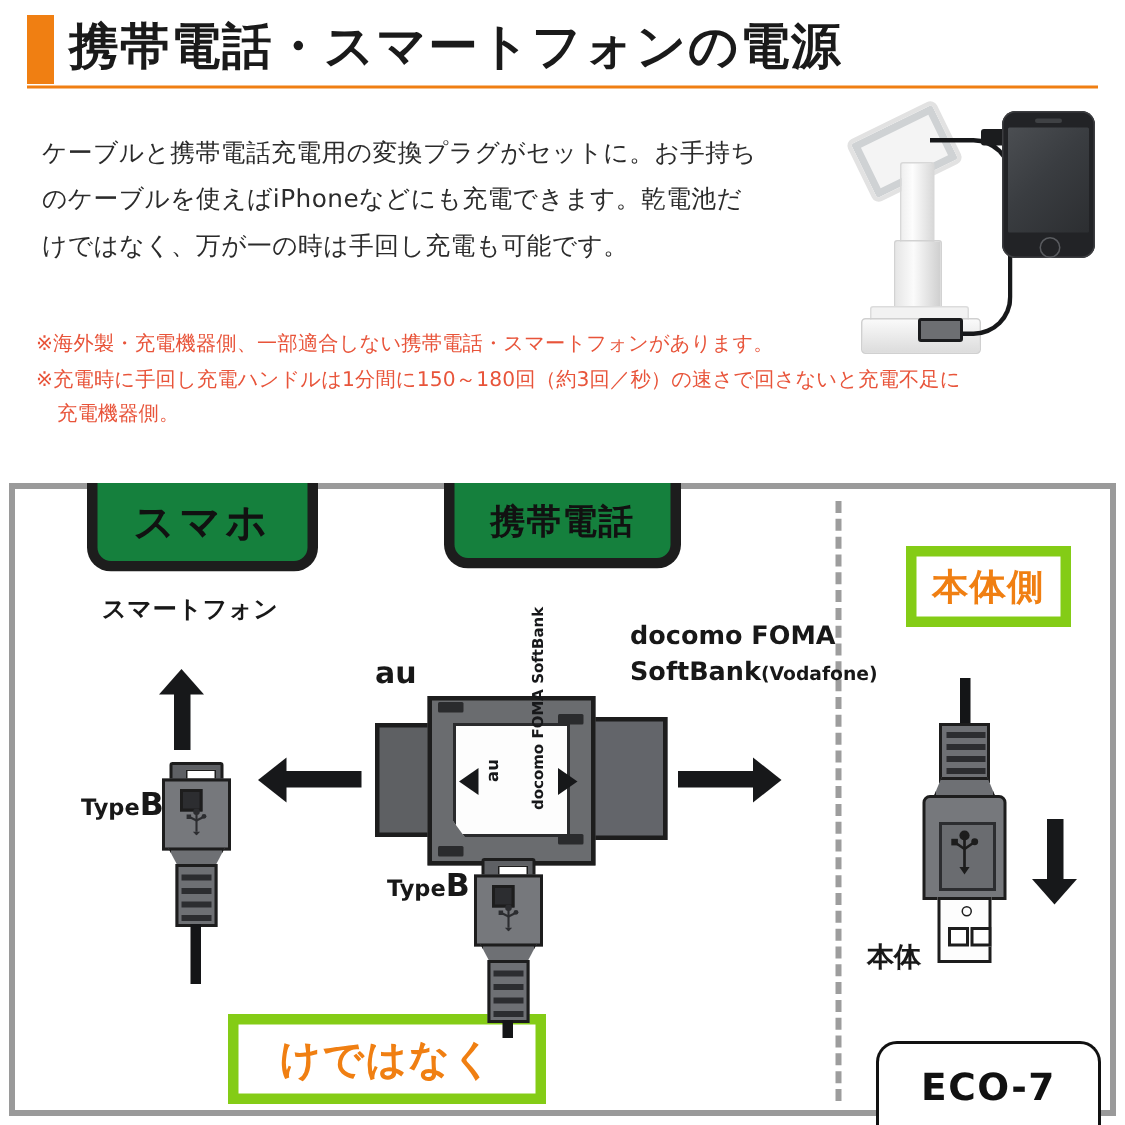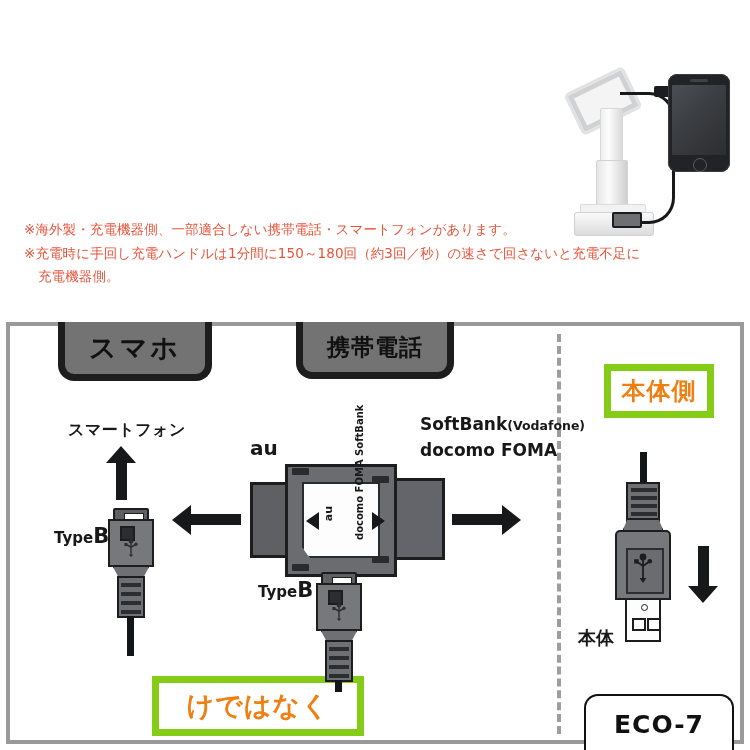--- a/index.html
+++ b/index.html
@@ -111,21 +111,21 @@
     position:absolute;left:6px;top:322px;width:738px;height:422px;
     border:4px solid #9a9a9a;background:#fff;box-sizing:border-box;
   }
   .divider{
     position:absolute;left:557px;top:334px;width:0;height:400px;
     border-left:4px dashed #9d9d9d;
   }
 
   
   .tabbox{
-    position:absolute;background:#737373;
+    position:absolute;background:#15803d;
     border:7px solid #1d1d1d;border-top:none;
     border-radius:0 0 16px 16px;
     display:flex;align-items:center;justify-content:center;
     font-weight:bold;color:#111;
   }
   #tab-smaho{left:58px;top:322px;width:140px;height:52px;font-size:27px;letter-spacing:3px;}
   #tab-keitai{left:296px;top:322px;width:144px;height:50px;font-size:23px;letter-spacing:1px;}
 
   
   .ecobox{
@@ -140,21 +140,21 @@
   .orangebox{
     position:absolute;background:#fff;border:7px solid #84cc16;
     display:flex;align-items:center;justify-content:center;
     color:#F07F12;font-weight:bold;
   }
   #lbl-honntai{left:604px;top:364px;width:96px;height:40px;font-size:24px;letter-spacing:1px;}
   #lbl-jyuden{left:152px;top:676px;width:198px;height:46px;font-size:27px;letter-spacing:1px;}
 
   
   .txt{position:absolute;font-weight:bold;color:#181818;white-space:nowrap;}
-  #t-smartphone{left:68px;top:420px;font-size:16px;letter-spacing:.5px;}
+  #t-smartphone{left:68px;top:396px;font-size:16px;letter-spacing:.5px;}
   #t-au{left:250px;top:436px;font-size:20px;}
   #t-carriers{left:420px;top:412px;font-size:17px;line-height:24px;text-align:left;}
   #t-carriers .sub{font-size:12.5px;}
   #t-typeb1{left:54px;top:524px;font-size:15px;}
   #t-typeb2{left:258px;top:578px;font-size:15px;}
   #t-honntai-sm{left:578px;top:626px;font-size:18px;}
   .typeb-b{font-size:21px;}
 
   
   .arrow{position:absolute;}
@@ -238,21 +238,31 @@
   .ua-panel{position:absolute;left:14px;top:96px;width:34px;height:42px;background:#6a6c70;border:2px solid #2c2d30;}
   .ua-tip{position:absolute;left:13px;top:146px;width:36px;height:44px;background:#fdfdfd;border:2.5px solid #1d1d1d;box-sizing:border-box;}
   .ua-hole{position:absolute;width:10px;height:9px;border:2px solid #1d1d1d;background:#fff;}
   .ua-dot{position:absolute;left:29px;top:152px;width:5px;height:5px;border:1.5px solid #1d1d1d;border-radius:50%;}
 </style>
 </head>
 <body>
 
 <div class="page">
 
-
+  <div class="header">
+    <div class="header-bar"></div>
+    <div class="header-title">携帯電話・スマートフォンの電源</div>
+    <div class="header-rule"></div>
+  </div>
+
+  <div class="intro">
+    <p>ケーブルと携帯電話充電用の変換プラグがセットに。お手持ち</p>
+    <p>のケーブルを使えばiPhoneなどにも充電できます。乾電池だ</p>
+    <p>けではなく、万が一の時は手回し充電も可能です。</p>
+  </div>
 
   <div class="photo">
     <div class="lamp-head"></div>
     <div class="lamp-neck"></div>
     <div class="lamp-body"></div>
     <div class="lamp-base2"></div>
     <div class="lamp-base"></div>
     <div class="cable"></div>
     <div class="plug-a"></div>
     <div class="plug-b"></div>
@@ -276,24 +286,24 @@
   <div class="tabbox" id="tab-keitai">携帯電話</div>
 
   <div class="orangebox" id="lbl-honntai">本体側</div>
   <div class="orangebox" id="lbl-jyuden">けではなく</div>
 
   <div class="ecobox">ECO-7</div>
 
   <div class="txt" id="t-smartphone">スマートフォン</div>
   <div class="txt" id="t-au">au</div>
   <div class="txt" id="t-carriers">
+    <div>docomo FOMA</div>
     <div>
       <span>SoftBank</span><span class="sub">(Vodafone)</span>
     </div>
-    <div>docomo FOMA</div>
   </div>
   <div class="txt" id="t-typeb1">
     <span>Type</span><span class="typeb-b">B</span>
   </div>
   <div class="txt" id="t-typeb2">
     <span>Type</span><span class="typeb-b">B</span>
   </div>
   <div class="txt" id="t-honntai-sm">本体</div>
 
   <div class="arrow" id="arrow-up" style="left:106px;top:446px;width:31px;height:56px;">

